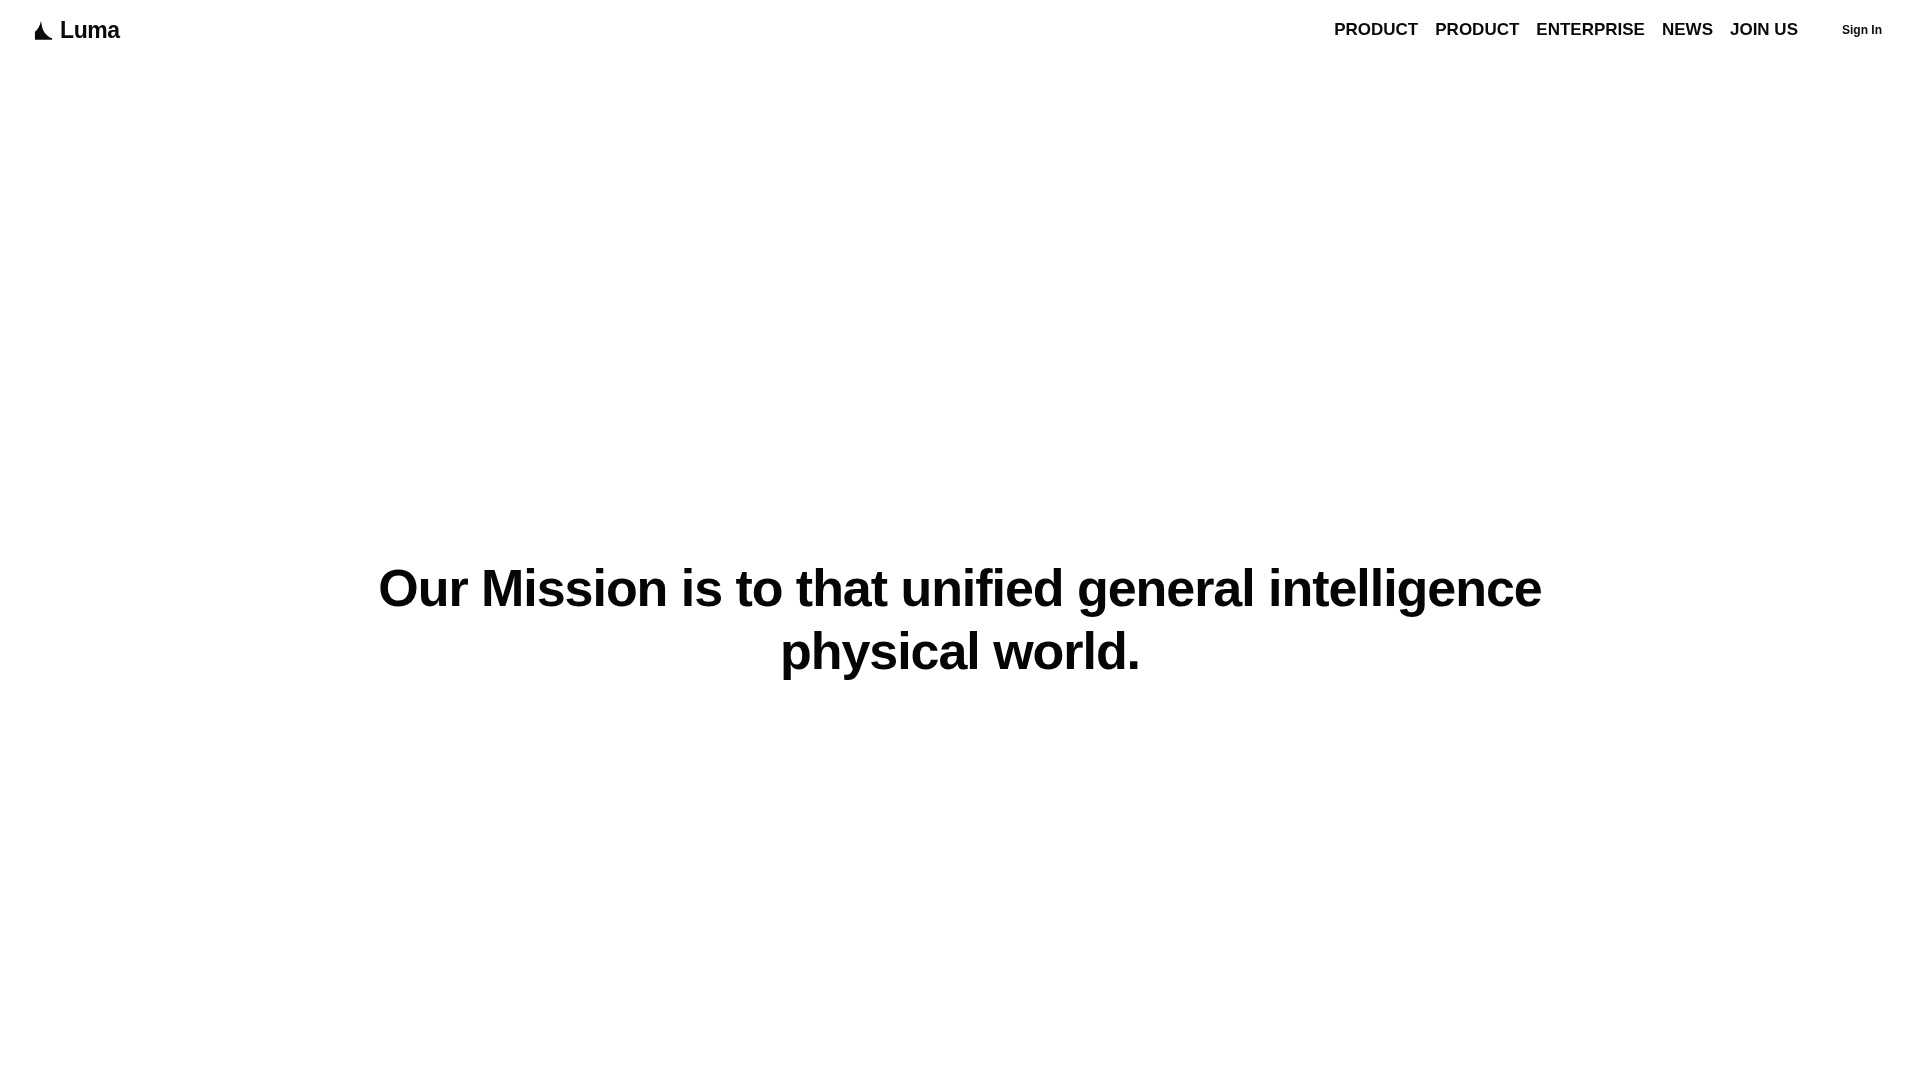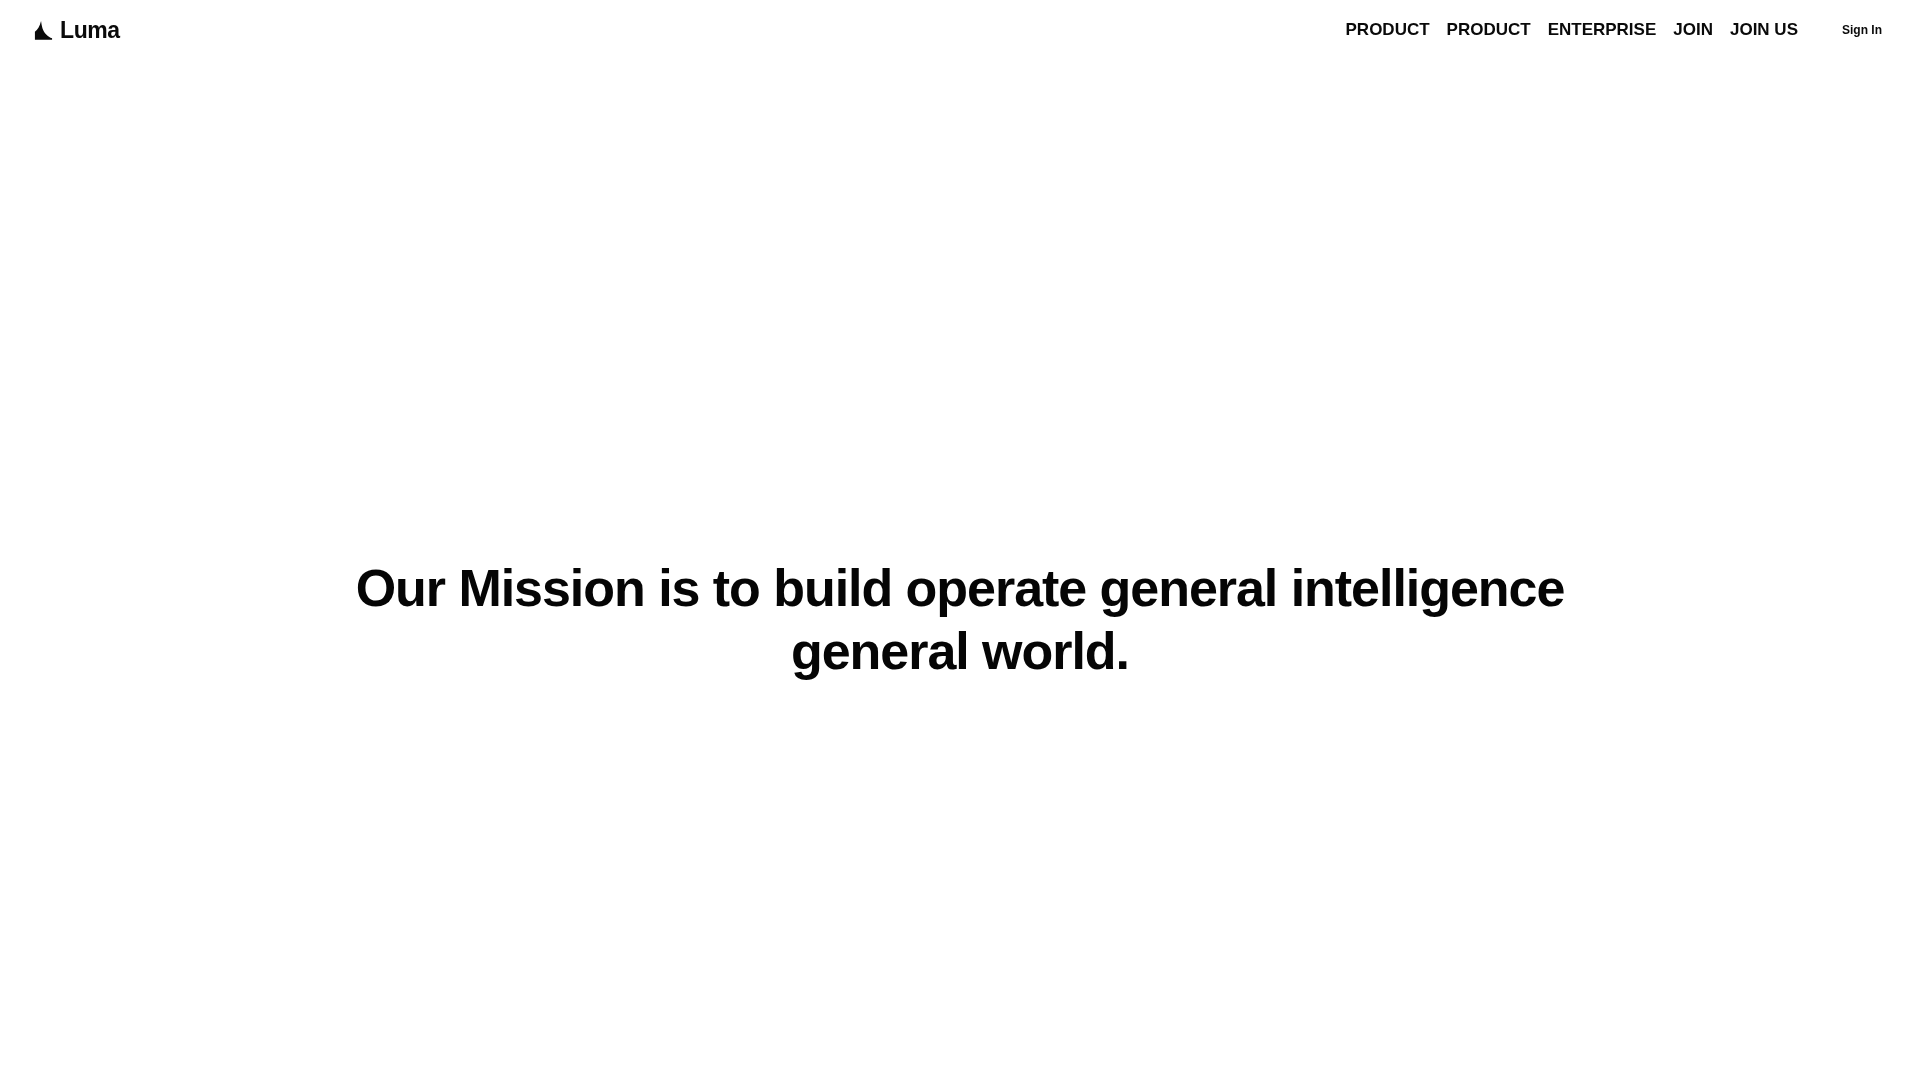--- a/index.html
+++ b/index.html
@@ -92,24 +92,24 @@
         <path fill="#0a0a0a" d="M9.2 1.2 C7.7 7.6 5.1 11.3 2.2 13.3 L2.2 22.6 L21.8 22.6 L21.8 20.9 C16.9 18.9 12.6 15.2 10.8 9.3 C10.1 6.9 9.5 4.2 9.2 1.2 Z"></path>
       </svg>
     </span>
     <span class="logo-text">Luma</span>
   </a>
 
   <nav class="primary-nav">
     <a class="nav-link">PRODUCT</a>
     <a class="nav-link">PRODUCT</a>
     <a class="nav-link">ENTERPRISE</a>
-    <a class="nav-link">JOIN</a>
+    <a class="nav-link">NEWS</a>
     <a class="nav-link">JOIN US</a>
     <a class="sign-in">Sign In</a>
   </nav>
 </header>
 
 <main class="hero">
   <h1 class="mission-heading">
-    <span class="mission-line">Our Mission is to build operate general intelligence</span>
-    <span class="mission-line">general world.</span>
+    <span class="mission-line">Our Mission is to that unified general intelligence</span>
+    <span class="mission-line">physical world.</span>
   </h1>
 </main>
 
 </body></html>

